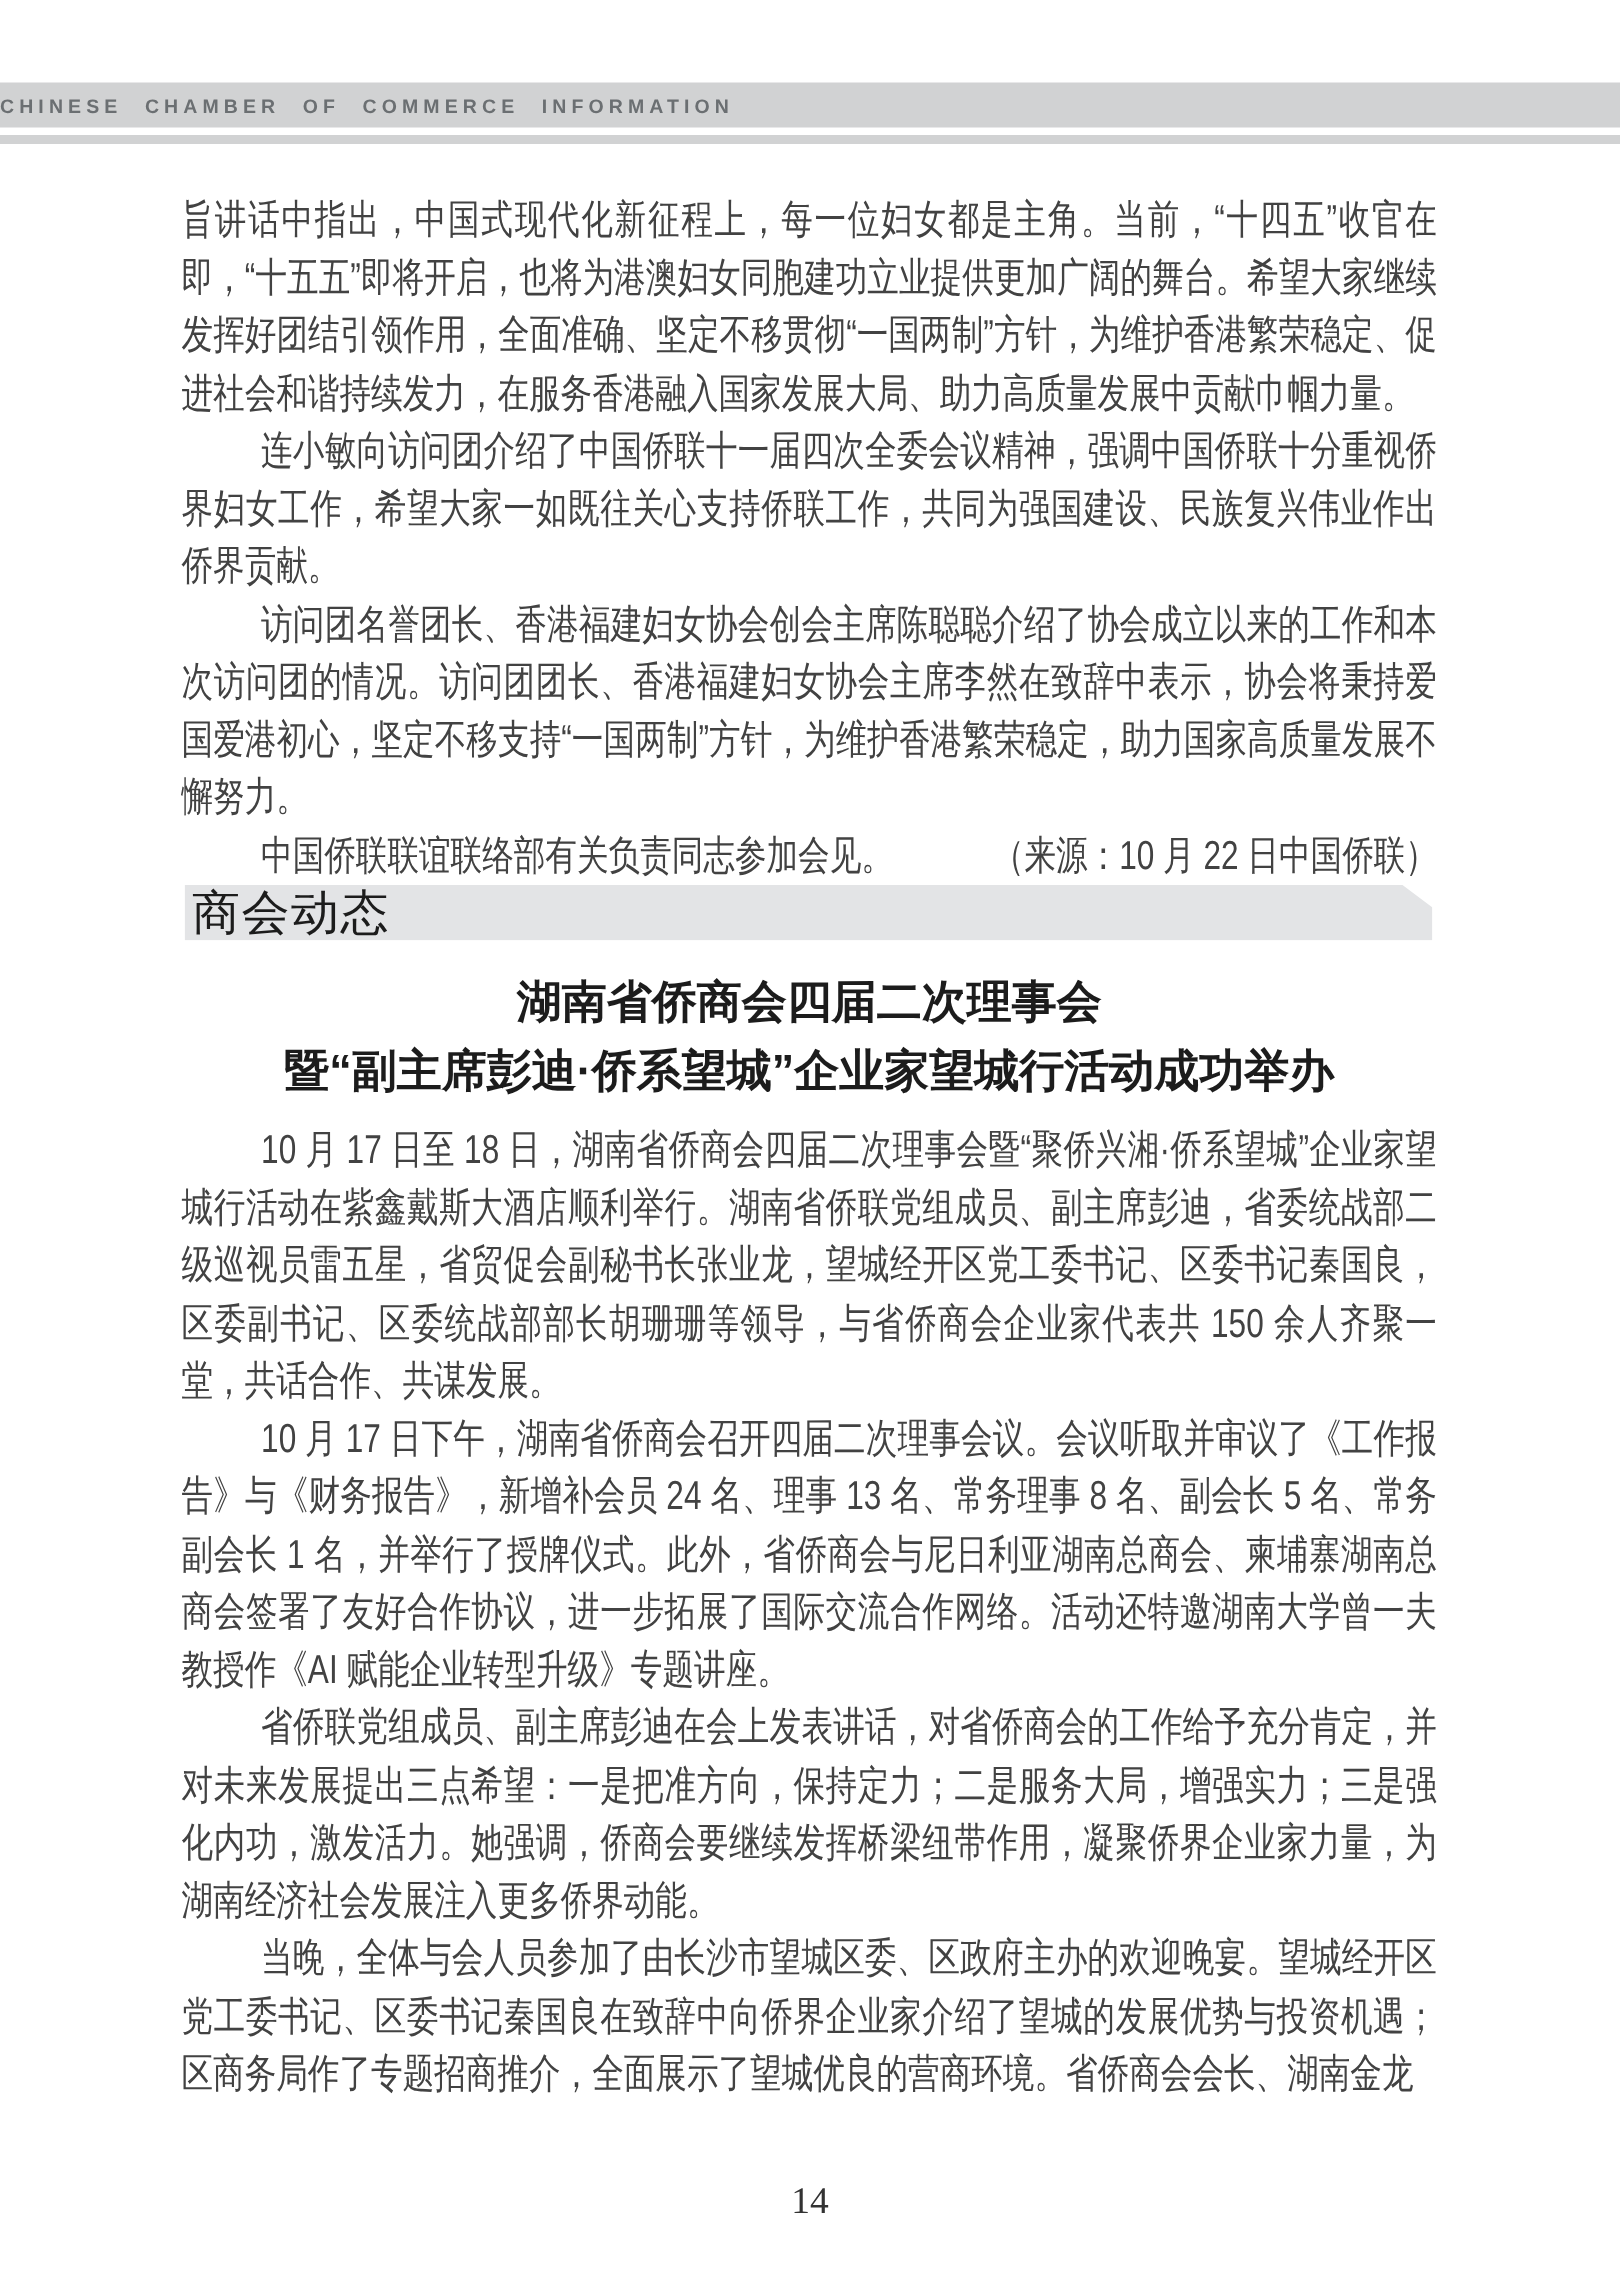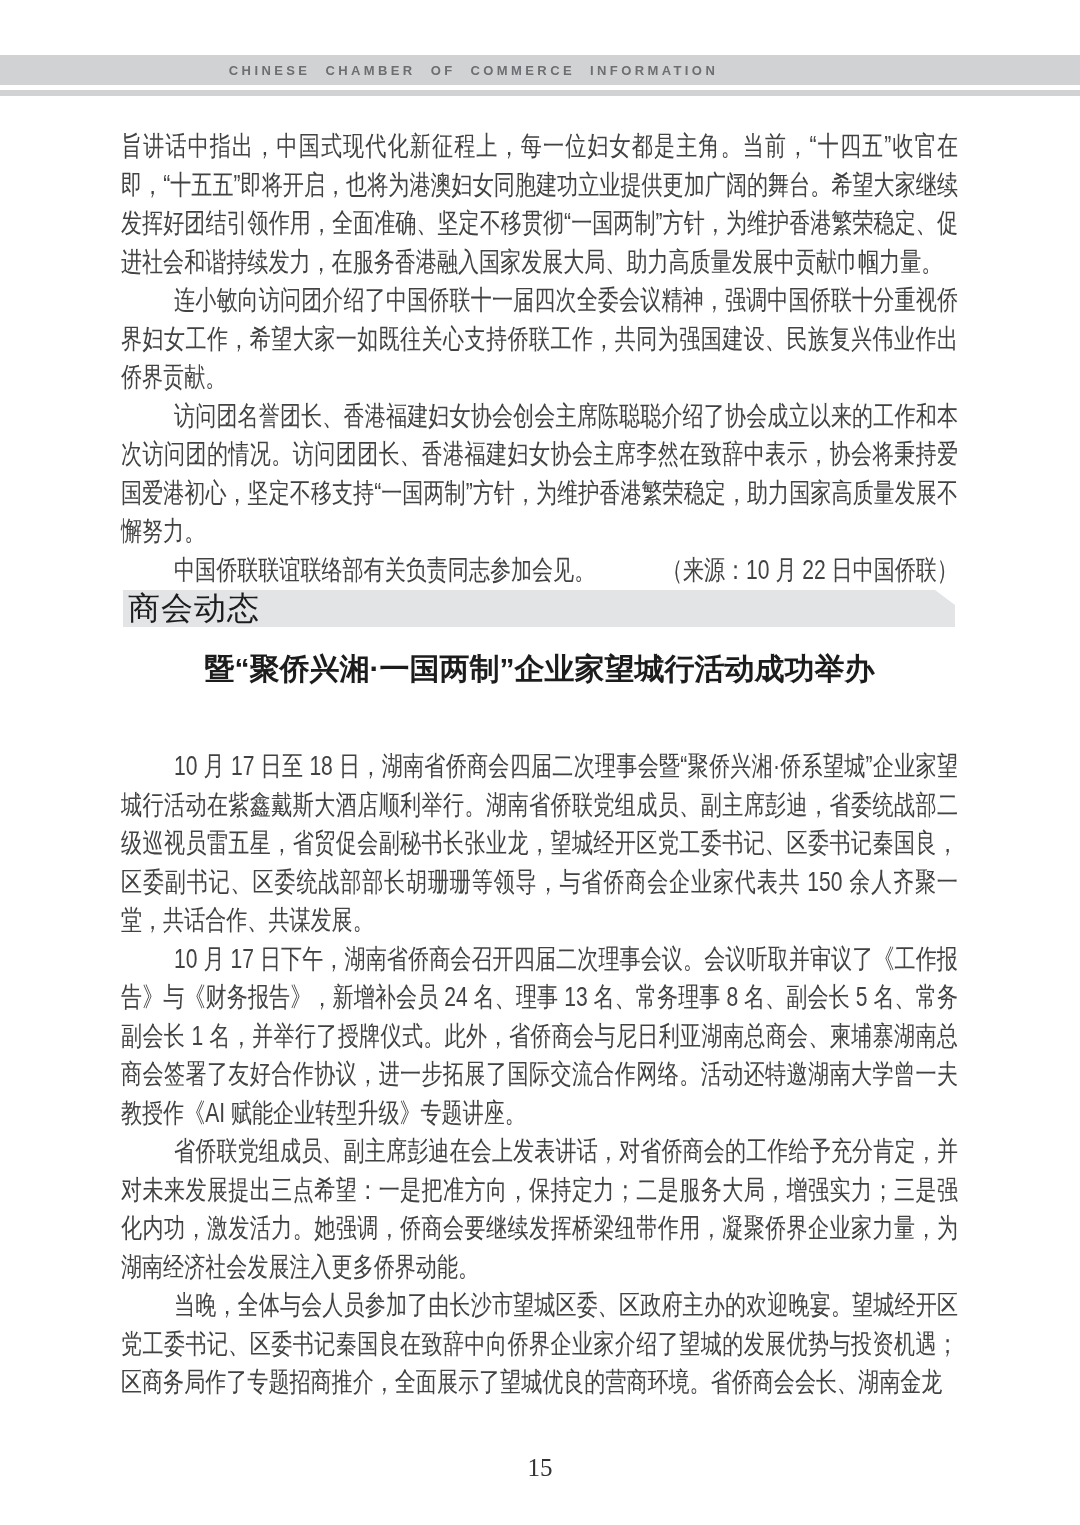--- a/index.html
+++ b/index.html
@@ -9,21 +9,21 @@
     position: relative;
     font-family: "Liberation Sans", sans-serif;
     overflow: hidden;
   }
 
   
   .hdr-bar {
     position: absolute; top: 55px; left: 0;
     width: 1080px; height: 30px;
     background: var(--header-bar, #d1d2d3);
-    display: flex; align-items: center; justify-content: center;
+    display: flex; align-items: center; justify-content: flex-start;
     padding-right: 133px;
   }
   .hdr-bar .hdr-text {
     font-size: 13px; font-weight: bold;
     letter-spacing: 3.4px; word-spacing: 8px;
     color: var(--header-text, #6b6f72);
     white-space: nowrap;
   }
   .hdr-rule {
     position: absolute; top: 90px; left: 0;
@@ -100,23 +100,24 @@
     <span class="lead">中国侨联联谊联络部有关负责同志参加会见。</span>
     <span class="src">（来源：10 月 22 日中国侨联）</span>
   </div>
 </div>
 
 <div class="section-bar">
   <span class="section-label">商会动态</span>
 </div>
 
 <div class="article-title">
-  <div>暨“聚侨兴湘·一国两制”企业家望城行活动成功举办</div>
+  <div>湖南省侨商会四届二次理事会</div>
+  <div>暨“副主席彭迪·侨系望城”企业家望城行活动成功举办</div>
 </div>
 
 <div class="bodyblock block-main">
   <p>10 月 17 日至 18 日，湖南省侨商会四届二次理事会暨“聚侨兴湘·侨系望城”企业家望城行活动在紫鑫戴斯大酒店顺利举行。湖南省侨联党组成员、副主席彭迪，省委统战部二级巡视员雷五星，省贸促会副秘书长张业龙，望城经开区党工委书记、区委书记秦国良，区委副书记、区委统战部部长胡珊珊等领导，与省侨商会企业家代表共 150 余人齐聚一堂，共话合作、共谋发展。</p>
   <p>10 月 17 日下午，湖南省侨商会召开四届二次理事会议。会议听取并审议了《工作报告》与《财务报告》，新增补会员 24 名、理事 13 名、常务理事 8 名、副会长 5 名、常务副会长 1 名，并举行了授牌仪式。此外，省侨商会与尼日利亚湖南总商会、柬埔寨湖南总商会签署了友好合作协议，进一步拓展了国际交流合作网络。活动还特邀湖南大学曾一夫教授作《AI 赋能企业转型升级》专题讲座。</p>
   <p>省侨联党组成员、副主席彭迪在会上发表讲话，对省侨商会的工作给予充分肯定，并对未来发展提出三点希望：一是把准方向，保持定力；二是服务大局，增强实力；三是强化内功，激发活力。她强调，侨商会要继续发挥桥梁纽带作用，凝聚侨界企业家力量，为湖南经济社会发展注入更多侨界动能。</p>
   <p>当晚，全体与会人员参加了由长沙市望城区委、区政府主办的欢迎晚宴。望城经开区党工委书记、区委书记秦国良在致辞中向侨界企业家介绍了望城的发展优势与投资机遇；区商务局作了专题招商推介，全面展示了望城优良的营商环境。省侨商会会长、湖南金龙</p>
 </div>
 
-<div class="page-num">15</div>
+<div class="page-num">14</div>
 
 </body></html>

